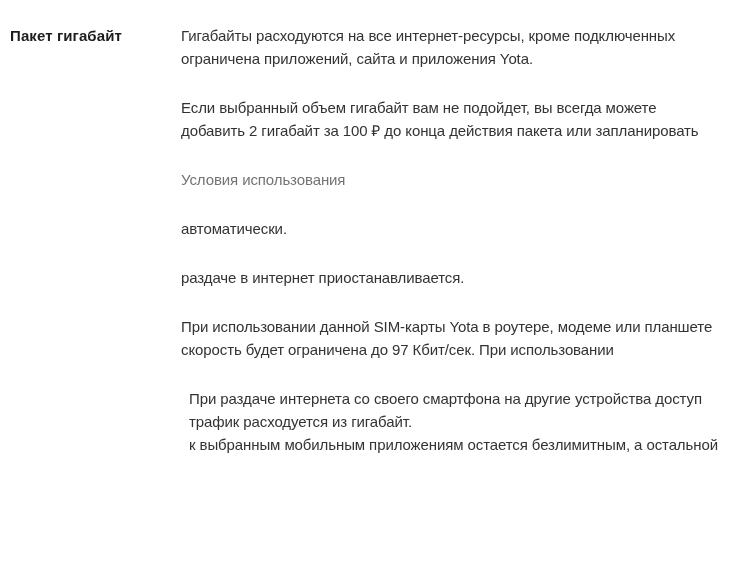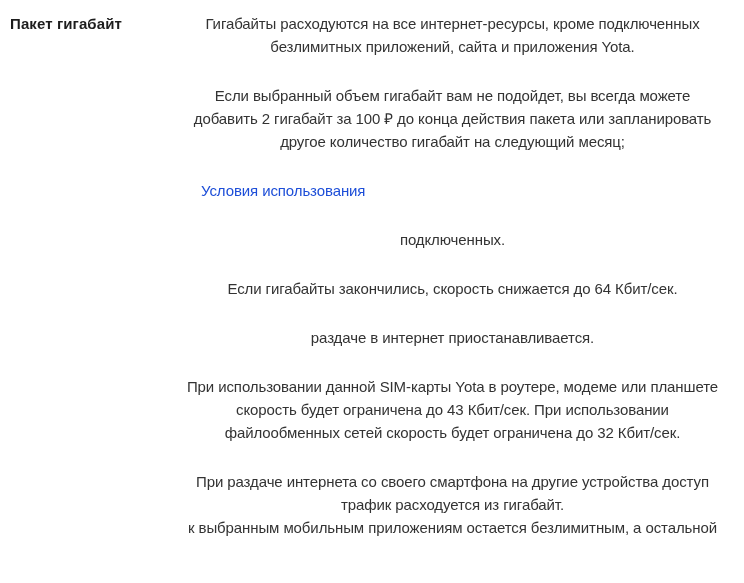--- a/index.html
+++ b/index.html
@@ -10,21 +10,21 @@
   body {
     width: 744px;
     height: 583px;
     overflow: hidden;
     font-family: "Liberation Sans", sans-serif;
     -webkit-font-smoothing: antialiased;
   }
   .section {
     display: flex;
     box-sizing: border-box;
-    padding: 12px 20px 0 10px;
+    padding: 24px 20px 0 10px;
     width: 744px;
   }
   .term-col {
     width: 171px;
     flex-shrink: 0;
   }
   .row-title {
     font-size: 15px;
     font-weight: bold;
     line-height: 23px;
@@ -37,71 +37,65 @@
   }
   .para {
     margin: 0 0 26px 0;
     font-size: 15px;
     line-height: 23px;
     color: #333333;
     letter-spacing: -0.1px;
   }
   .para:last-child {
     margin-bottom: 0;
+    margin-left: 8px;
   }
   .line {
     display: block;
     white-space: nowrap;
-    text-align: center;
   }
   .subheading {
-    color: #1d4ed8;
-    margin-left: 20px;
+    color: #737373;
   }
 </style>
 </head>
 <body>
 
 <div class="section">
 
   <div class="term-col">
     <div class="row-title">Пакет гигабайт</div>
   </div>
 
   <div class="def-col">
 
     <p class="para">
       <span class="line">Гигабайты расходуются на все интернет-ресурсы, кроме подключенных</span>
-      <span class="line">безлимитных приложений, сайта и приложения Yota.</span>
+      <span class="line">ограничена приложений, сайта и приложения Yota.</span>
     </p>
 
     <p class="para">
       <span class="line">Если выбранный объем гигабайт вам не подойдет, вы всегда можете</span>
       <span class="line">добавить 2 гигабайт за 100 ₽ до конца действия пакета или запланировать</span>
-      <span class="line">другое количество гигабайт на следующий месяц;</span>
     </p>
 
     <p class="para subheading">Условия использования</p>
 
     <p class="para">
-      <span class="line">подключенных.</span>
+      <span class="line">автоматически.</span>
     </p>
 
-    <p class="para">
-      <span class="line">Если гигабайты закончились, скорость снижается до 64 Кбит/сек.</span>
-    </p>
 
     <p class="para">
       <span class="line">раздаче в интернет приостанавливается.</span>
     </p>
 
     <p class="para">
       <span class="line">При использовании данной SIM-карты Yota в роутере, модеме или планшете</span>
-      <span class="line">скорость будет ограничена до 43 Кбит/сек. При использовании</span>
-      <span class="line">файлообменных сетей скорость будет ограничена до 32 Кбит/сек.</span>
+      <span class="line">скорость будет ограничена до 97 Кбит/сек. При использовании</span>
     </p>
 
     <p class="para">
       <span class="line">При раздаче интернета со своего смартфона на другие устройства доступ</span>
       <span class="line">трафик расходуется из гигабайт.</span>
       <span class="line">к выбранным мобильным приложениям остается безлимитным, а остальной</span>
     </p>
 
   </div>
 </div>

